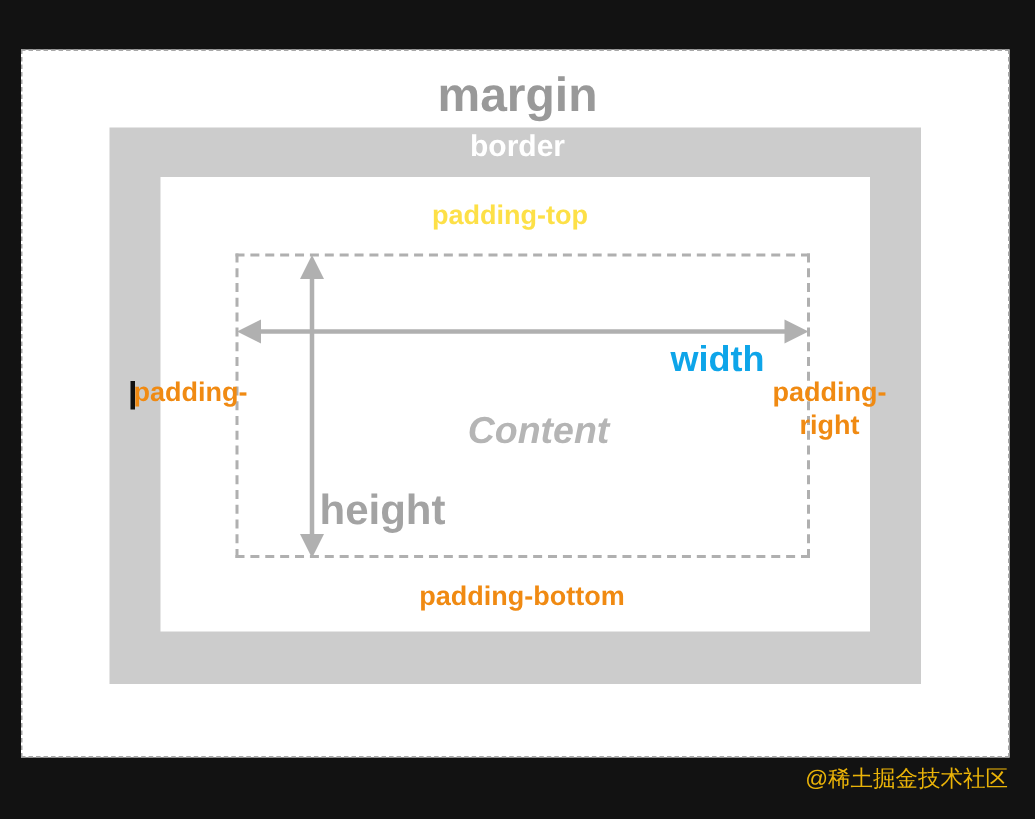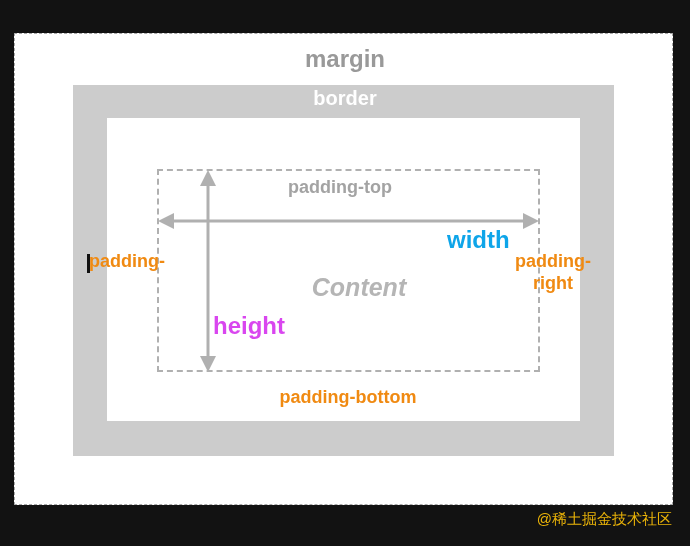--- a/index.html
+++ b/index.html
@@ -17,29 +17,29 @@
     }
     .padding-box {
       position: absolute; left: 107px; top: 118px; width: 473px; height: 303px;
       background: #ffffff;
     }
     .content-box {
       position: absolute; left: 157px; top: 169px; width: 383px; height: 203px;
       border: 2px dashed #b0b0b0; box-sizing: border-box;
     }
     .lbl { position: absolute; font-weight: bold; white-space: nowrap; }
-    .lbl-margin { left: 0; width: 690px; text-align: center; top: 45px; font-size: 24px; color: #999999; }
+    .lbl-margin { left: 0; width: 690px; text-align: center; top: 45px; font-size: 32px; color: #999999; }
     .lbl-border { left: 0; width: 690px; text-align: center; top: 87px; font-size: 20px; color: #ffffff; }
-    .lbl-ptop { left: 0; width: 680px; text-align: center; top: 133px; font-size: 18px; color: #a3a3a3; margin-top: 44px; }
+    .lbl-ptop { left: 0; width: 680px; text-align: center; top: 133px; font-size: 18px; color: #fde047; }
     .lbl-pbottom { left: 0; width: 696px; text-align: center; top: 387px; font-size: 18px; color: #f08a12; }
     .lbl-pleft { left: 89px; top: 250px; font-size: 18px; color: #f08a12; line-height: 22px; text-align: right; }
     .lbl-pright { left: 515px; top: 250px; font-size: 18px; color: #f08a12; line-height: 22px; text-align: right; }
     .lbl-content { left: 0; width: 718px; text-align: center; top: 273px; font-size: 25px; color: #b5b5b5; font-style: italic; }
     .lbl-width { left: 447px; top: 226px; font-size: 24px; color: #0ea5e9; }
-    .lbl-height { left: 213px; top: 312px; font-size: 24px; color: #d946ef; }
+    .lbl-height { left: 213px; top: 324px; font-size: 28px; color: #a3a3a3; }
     .caret { position: absolute; left: 87px; top: 254px; width: 3px; height: 19px; background: #111; }
     .watermark { position: absolute; right: 18px; top: 510px; font-size: 15px; color: #eab308; }
     svg.arrows { position: absolute; left: 0; top: 0; }
   </style>
 </head>
 <body>
 
 <div class="margin-box"></div>
 <div class="border-box"></div>
 <div class="padding-box"></div>

